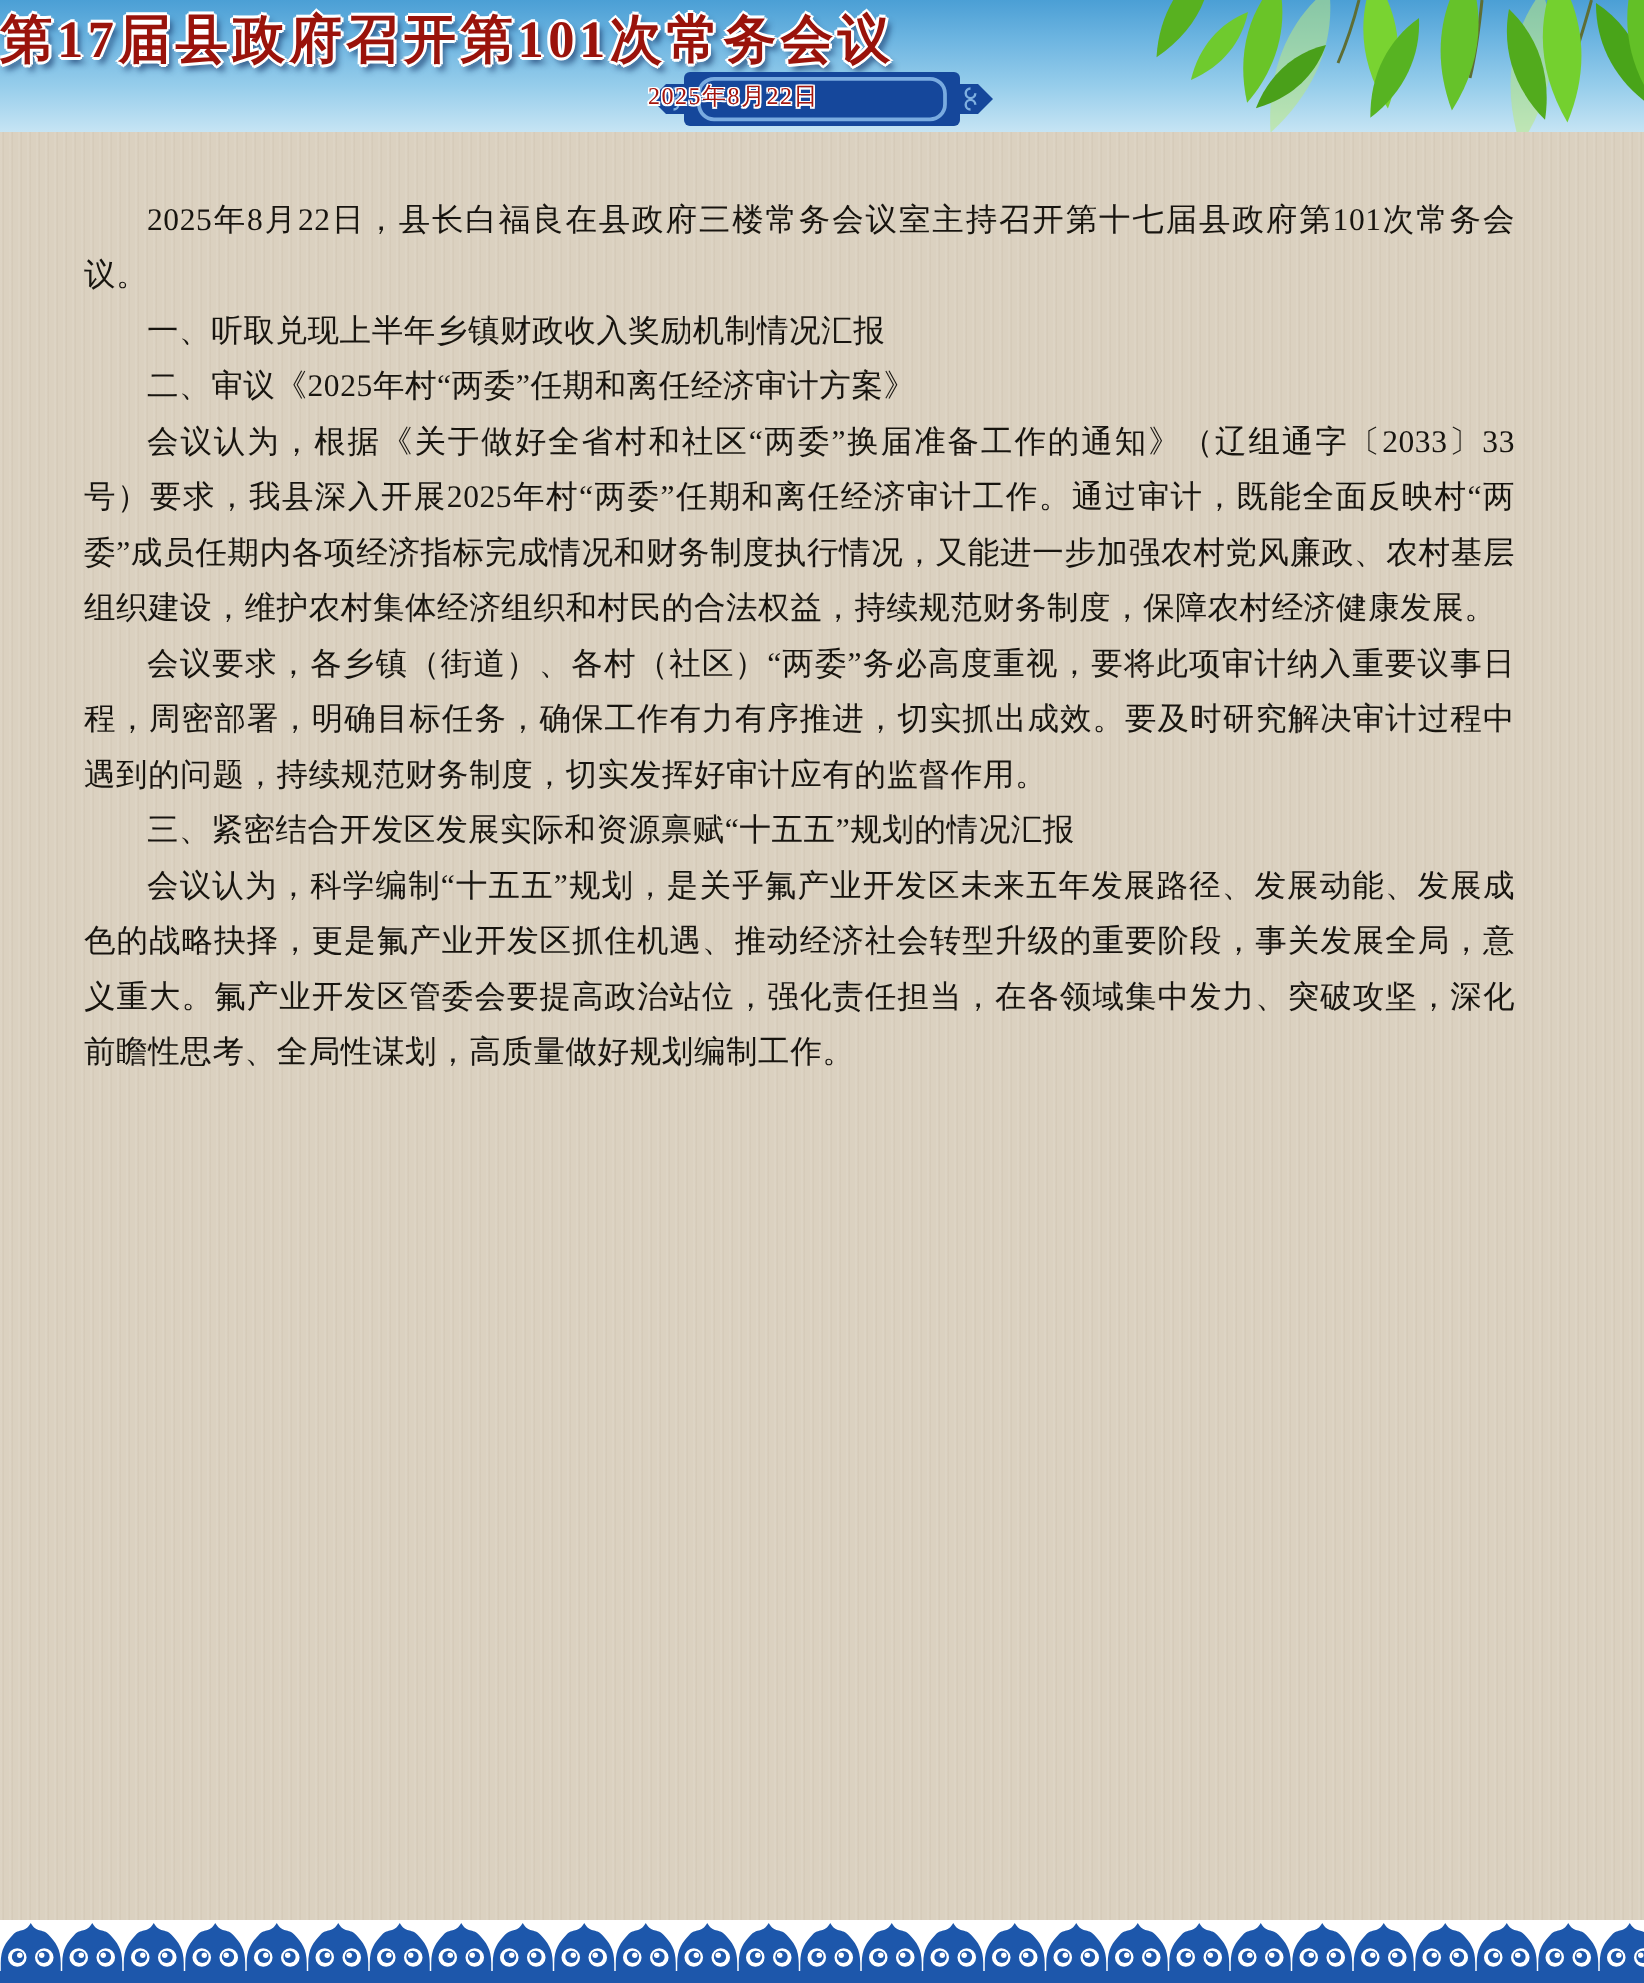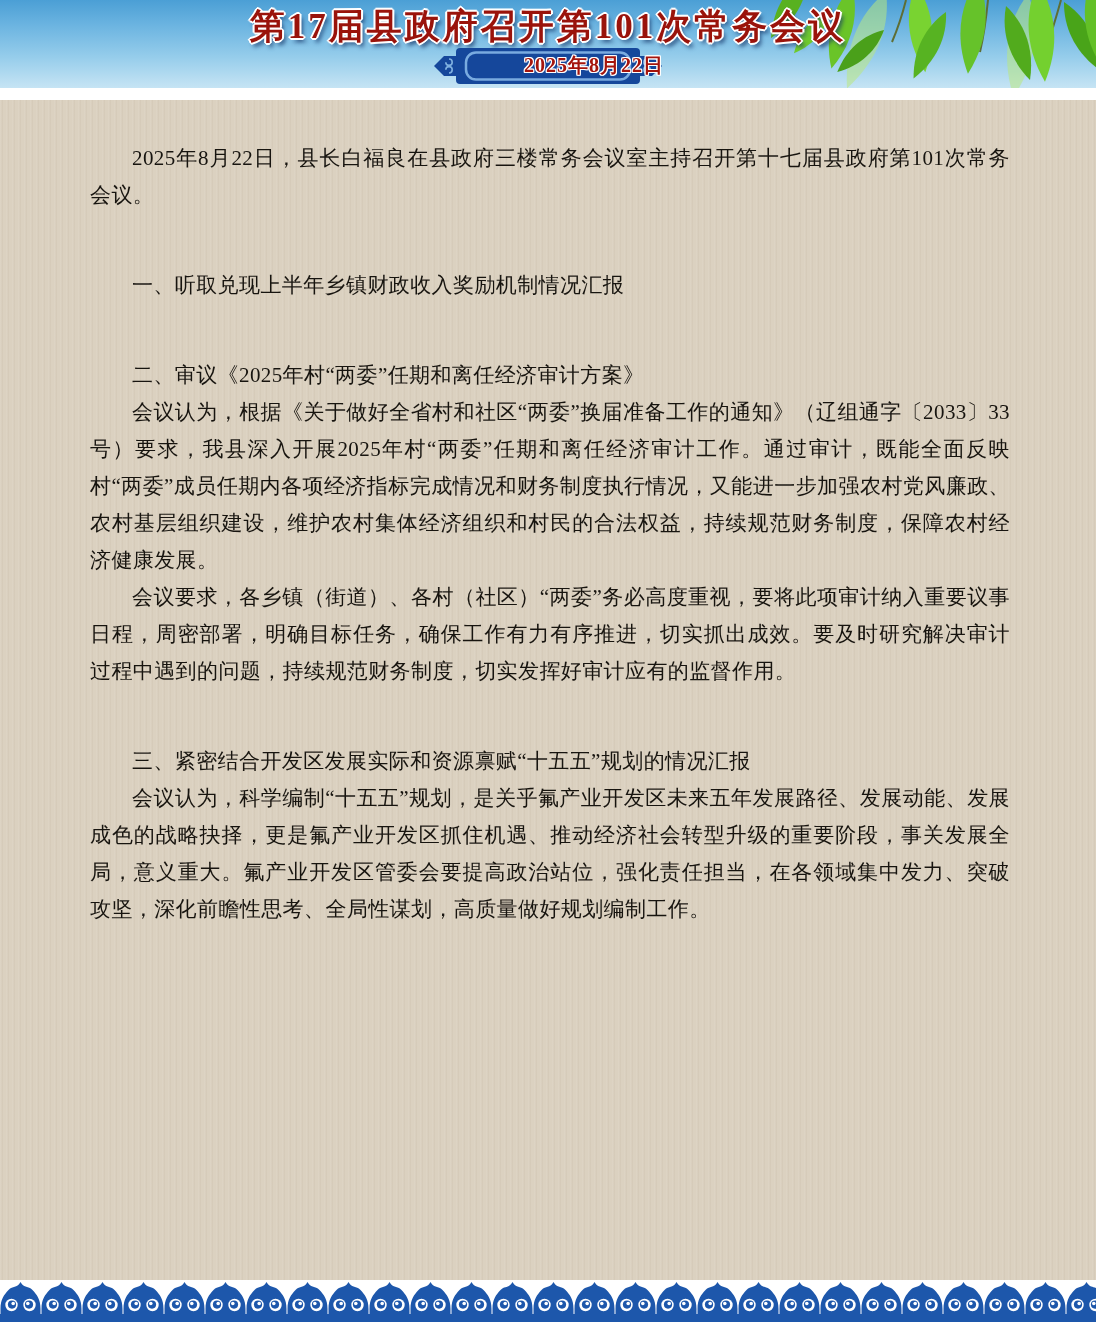--- a/index.html
+++ b/index.html
@@ -10,56 +10,56 @@
   }
   
   .header {
     position:absolute; top:0; left:0; width:1096px; height:88px;
     background:linear-gradient(180deg,#4b9fd5 0%,#6db5e1 30%,#96cdeb 65%,#c6e4f4 100%);
     overflow:hidden;
   }
   .leaves { position:absolute; top:0; right:0; z-index:1; }
   .title {
     position:absolute; top:3px; left:0; width:100%; z-index:2;
-    text-align:center; font-size:35px; font-weight:bold; letter-spacing:3px;
+    text-align:left; font-size:35px; font-weight:bold; letter-spacing:3px;
     color:#9a130b;
     text-shadow:
       -2px 0 0 #fff, 2px 0 0 #fff, 0 -2px 0 #fff, 0 2px 0 #fff,
       -1px -1px 0 #fff, 1px -1px 0 #fff, -1px 1px 0 #fff, 1px 1px 0 #fff,
       3px 4px 4px rgba(24,55,105,.85);
   }
   .badge {
     position:absolute; top:47px; left:50%; transform:translateX(-50%);
     width:232px; height:38px; z-index:3;
   }
   .badge svg { position:absolute; left:0; top:0; }
   .badge-text {
     position:absolute; left:0; top:50%; width:100%; transform:translateY(-54%);
-    text-align:right; font-size:20px; font-weight:bold; letter-spacing:1px;
+    text-align:left; font-size:16px; font-weight:normal; letter-spacing:1px;
     color:#a5150d; line-height:1;
     text-shadow:
       -1px 0 0 #fff, 1px 0 0 #fff, 0 -1px 0 #fff, 0 1px 0 #fff,
       -1px -1px 0 #fff, 1px -1px 0 #fff, -1px 1px 0 #fff, 1px 1px 0 #fff;
   }
   
   .content {
-    position:absolute; top:100px; left:0; width:1096px; height:1192px;
-    background:#dbd1c0; padding:40px 86px 0 90px;
+    position:absolute; top:88px; left:0; width:1096px; height:1192px;
+    background:#dbd1c0; padding:40px 86px 0 56px;
   }
   .content::before {
     content:""; position:absolute; inset:0; pointer-events:none;
     background:
       repeating-linear-gradient(90deg, rgba(255,255,255,.06) 0 1px, rgba(121,98,70,.05) 2px 3px, rgba(0,0,0,0) 3px 6px);
   }
   .content p {
     position:relative;
     font-size:21px; line-height:37px; letter-spacing:.4px;
     color:#17140f; text-align:justify; text-indent:2em;
   }
-  .content p.heading { margin-top:53px; }
+  .content p.heading { }
   
   .footer { position:absolute; left:0; bottom:0; width:1096px; height:42px; }
 </style>
 </head>
 <body>
 
 <div class="page">
 
   <header class="header">
     <svg class="leaves" width="340" height="88" viewBox="0 0 340 88">

